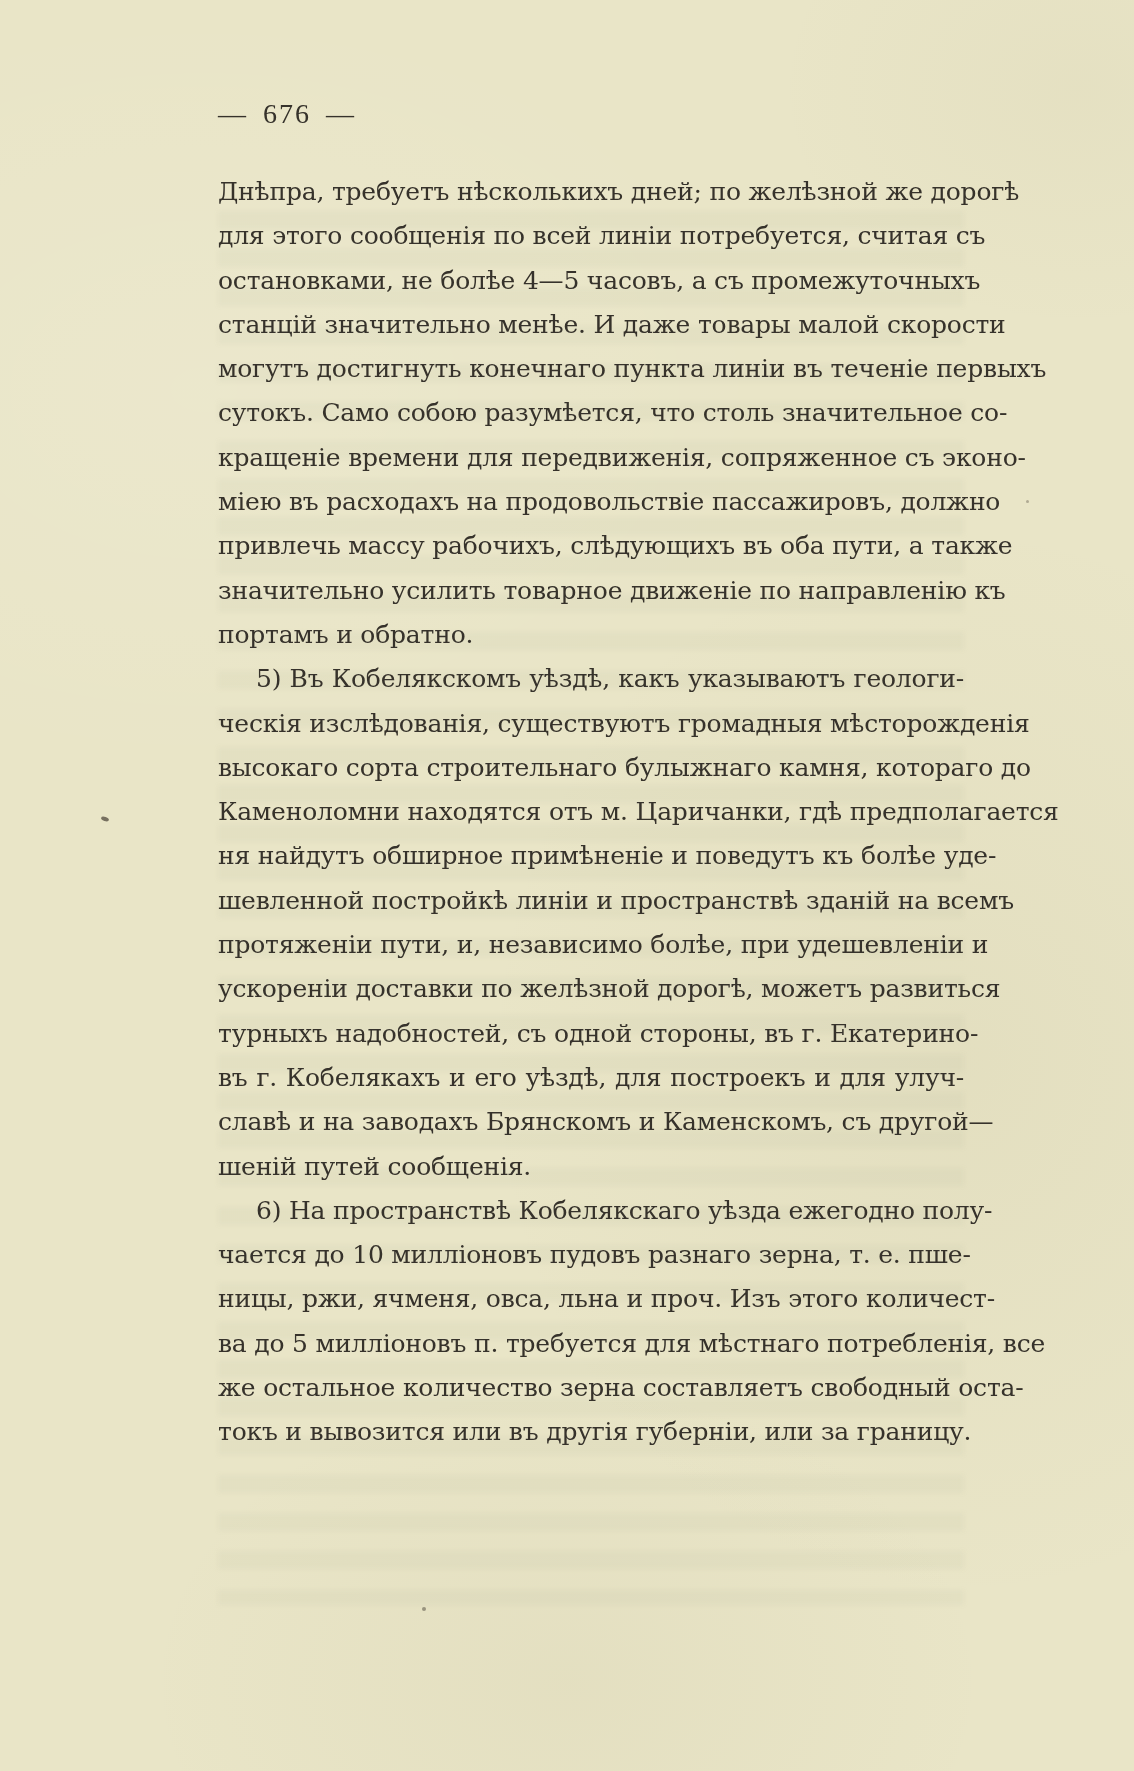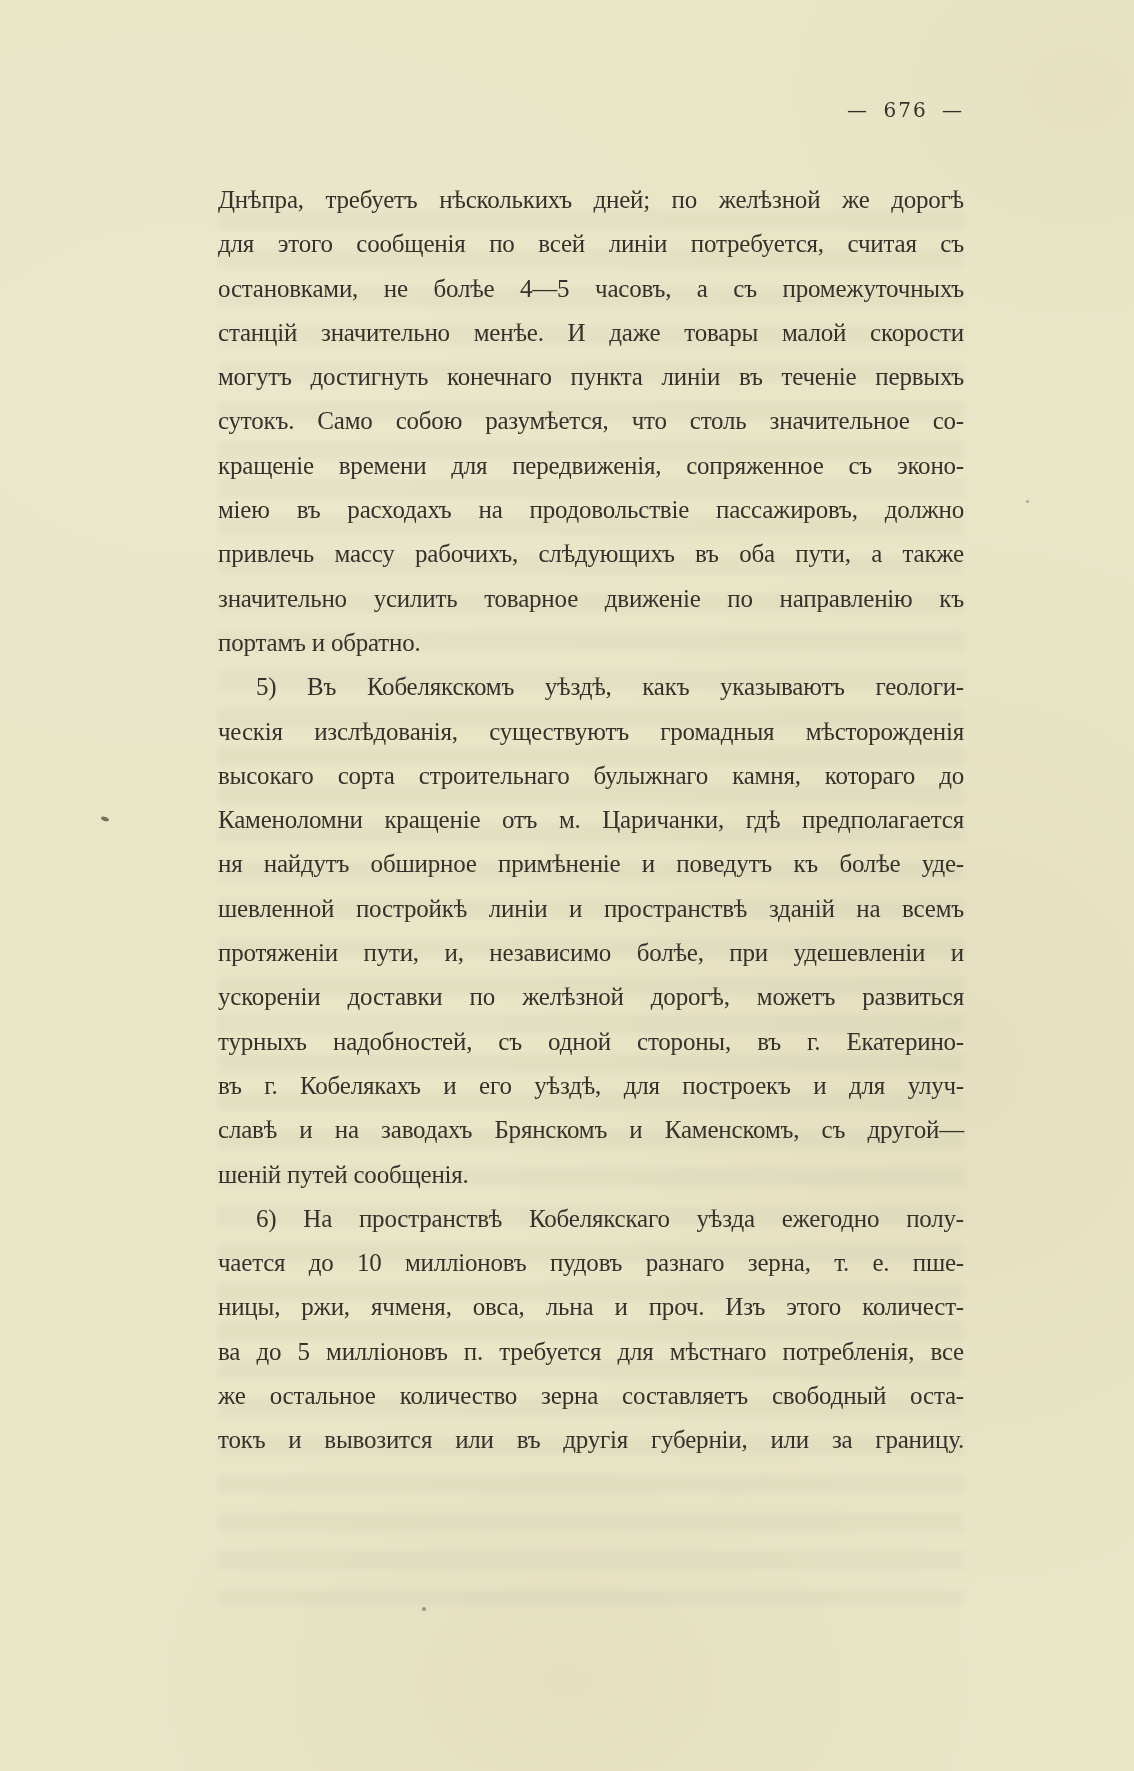--- a/index.html
+++ b/index.html
@@ -41,35 +41,35 @@
       transparent 24px,
       transparent 44.3px
     );
     filter: blur(2.5px);
   }
   .page-number {
     position: absolute;
     left: 218px;
     top: 98px;
     width: 746px;
-    text-align: right;
-    font-size: 20px;
+    text-align: left;
+    font-size: 28px;
     letter-spacing: 2px;
     word-spacing: 6px;
     color: var(--ink, #36322b);
+    font-family: Liberation Serif, serif;
   }
   .text-block {
     position: absolute;
     left: 218px;
-    top: 178px;
+    top: 170px;
     width: 746px;
     font-size: 25px;
     line-height: 44.3px;
     letter-spacing: -0.2px;
-    font-family: Liberation Serif, serif;
   }
   .paragraph {
     margin: 0;
     padding: 0;
   }
   .line {
     text-align: justify;
     text-align-last: justify;
     white-space: nowrap;
   }
@@ -111,21 +111,21 @@
       <div class="line">кращеніе времени для передвиженія, сопряженное съ эконо-</div>
       <div class="line">міею въ расходахъ на продовольствіе пассажировъ, должно</div>
       <div class="line">привлечь массу рабочихъ, слѣдующихъ въ оба пути, а также</div>
       <div class="line">значительно усилить товарное движеніе по направленію къ</div>
       <div class="line no-justify">портамъ и обратно.</div>
     </div>
     <div class="paragraph">
       <div class="line indent">5) Въ Кобелякскомъ уѣздѣ, какъ указываютъ геологи-</div>
       <div class="line">ческія изслѣдованія, существуютъ громадныя мѣсторожденія</div>
       <div class="line">высокаго сорта строительнаго булыжнаго камня, котораго до</div>
-      <div class="line">Каменоломни кращеніе отъ м. Царичанки, гдѣ предполагается</div>
+      <div class="line">Каменоломни находятся отъ м. Царичанки, гдѣ предполагается</div>
       <div class="line">ня найдутъ обширное примѣненіе и поведутъ къ болѣе уде-</div>
       <div class="line">шевленной постройкѣ линіи и пространствѣ зданій на всемъ</div>
       <div class="line">протяженіи пути, и, независимо болѣе, при удешевленіи и</div>
       <div class="line">ускореніи доставки по желѣзной дорогѣ, можетъ развиться</div>
       <div class="line">турныхъ надобностей, съ одной стороны, въ г. Екатерино-</div>
       <div class="line">въ г. Кобелякахъ и его уѣздѣ, для построекъ и для улуч-</div>
       <div class="line">славѣ и на заводахъ Брянскомъ и Каменскомъ, съ другой—</div>
       <div class="line no-justify">шеній путей сообщенія.</div>
     </div>
     <div class="paragraph">

